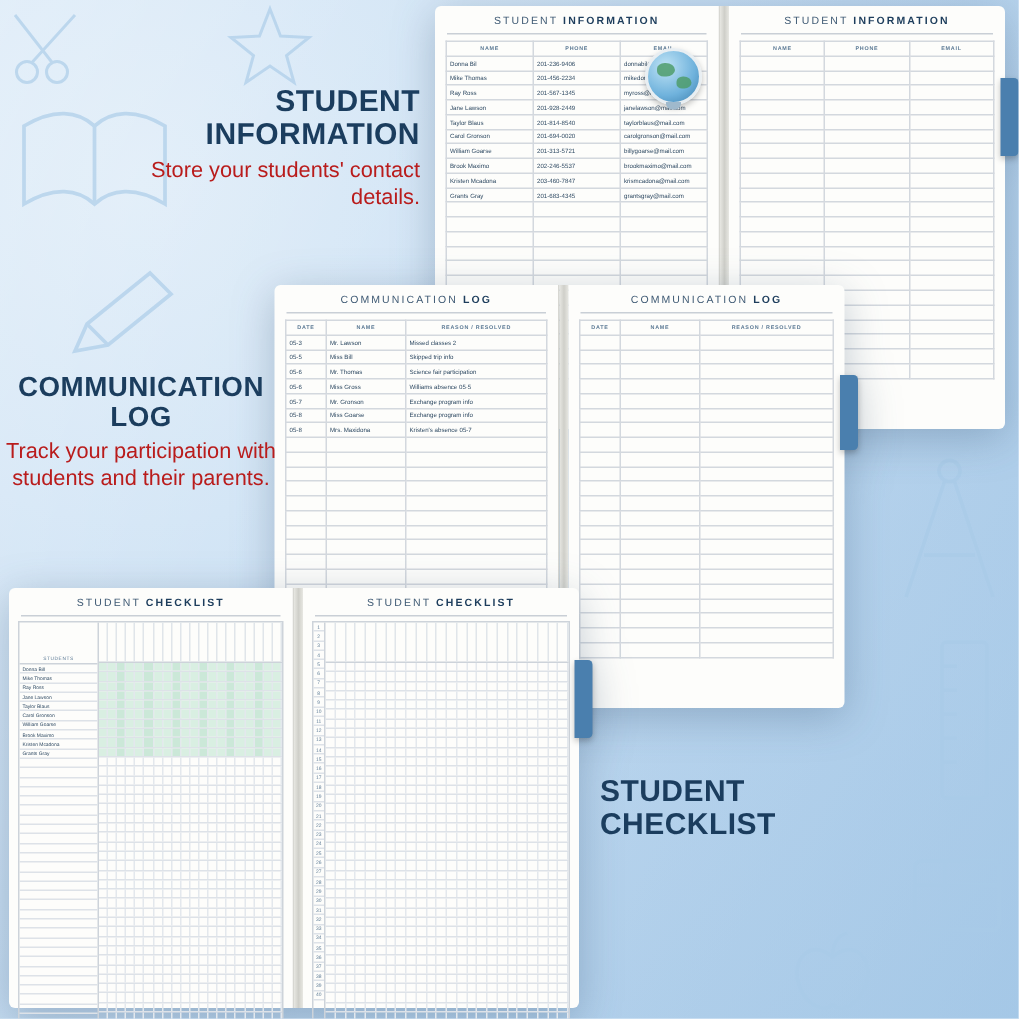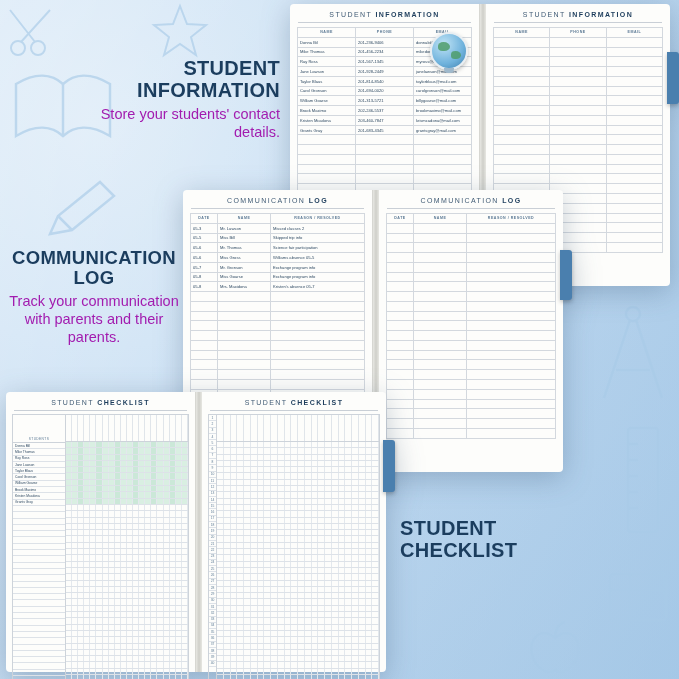--- a/index.html
+++ b/index.html
@@ -123,21 +123,21 @@
   .cl-brow.filled div:nth-child(3n){background:#cbe8d8;}
   
   .numcol{width:7px;border-right:.4px solid #cdd3da;}
   .numcol .cl-row{justify-content:center;padding-left:0;color:#64809a;}
   
   .caption{position:absolute;color:#1b3d5e;}
   .cap-title{
     font-weight:700;font-size:20px;line-height:1.08;letter-spacing:.3px;
   }
   .cap-body{
-    font-size:14.5px;line-height:1.25;color:#a21caf;margin-top:4px;
+    font-size:14.5px;line-height:1.25;color:#b91c1c;margin-top:4px;
   }
   .align-right{text-align:right;}
   .align-center{text-align:center;}
   .align-left{text-align:left;}
 </style>
 </head>
 <body>
 
 <div class="bg"></div>
 <div class="bg-wash"></div>
@@ -2692,21 +2692,21 @@
     <div>INFORMATION</div>
   </div>
   <div class="cap-body align-center" style="text-align:right;">Store your students' contact details.</div>
 </div>
 
 <div class="caption align-center" style="left:0px;top:248px;width:188px;">
   <div class="cap-title" style="font-size:18.5px;">
     <div>COMMUNICATION</div>
     <div>LOG</div>
   </div>
-  <div class="cap-body">Track your communication with parents and their parents.</div>
+  <div class="cap-body">Track your participation with students and their parents.</div>
 </div>
 
 <div class="caption align-left" style="left:400px;top:518px;width:250px;">
   <div class="cap-title">
     <div>STUDENT</div>
     <div>CHECKLIST</div>
   </div>
 </div>
 
 </body></html>

